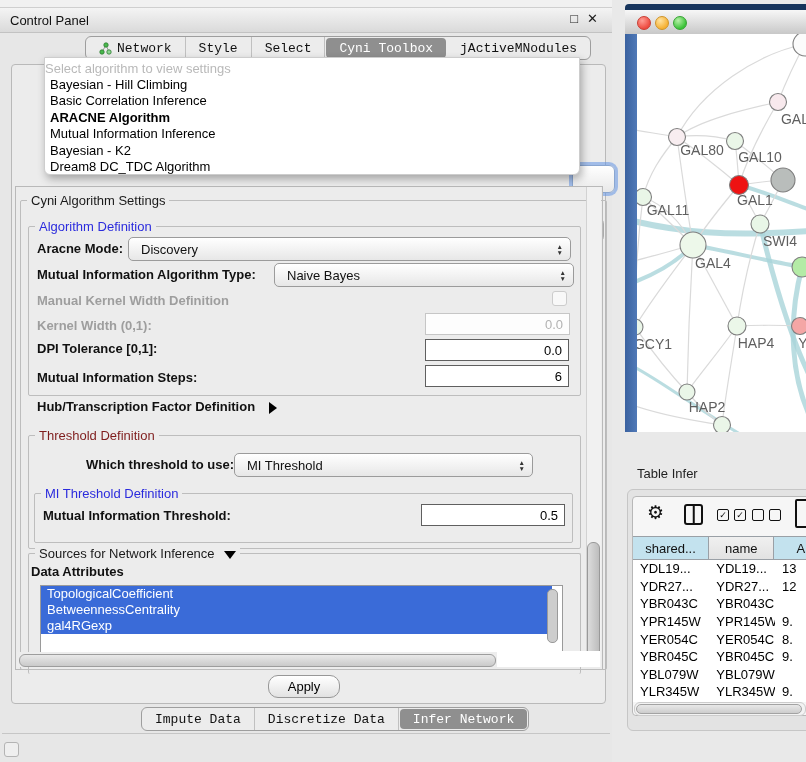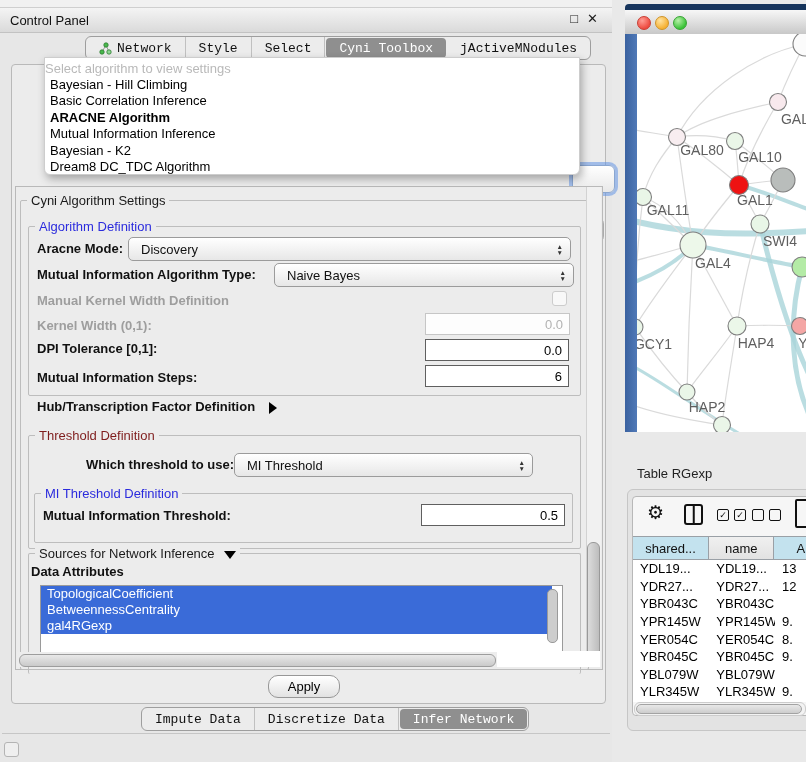--- a/index.html
+++ b/index.html
@@ -191,21 +191,21 @@
           <div class="dd-item">Bayesian - Hill Climbing</div>
           <div class="dd-item">Basic Correlation Inference</div>
           <div class="dd-item bold">ARACNE Algorithm</div>
           <div class="dd-item">Mutual Information Inference</div>
           <div class="dd-item">Bayesian - K2</div>
           <div class="dd-item">Dream8 DC_TDC Algorithm</div>
         </div>
     </div>
 
     <div id="scrollpane" class="abs">
-      <div class="gb" style="left:4px;top:13px;width:567px;height:468px;">
+      <div class="gb" style="left:4px;top:13px;width:567px;height:468px;padding-left:18px;">
         <span class="gbt t-black">Cyni Algorithm Settings</span>
       </div>
 
       <div class="gb" style="left:12px;top:39px;width:551px;height:168px;">
         <span class="gbt t-blue">Algorithm Definition</span>
       </div>
       <span class="lbl" style="left:21px;top:54px;">Aracne Mode:</span>
       <div class="combo" style="left:112px;top:50px;width:405px;">
         <span>Discovery</span>
         <span class="spin">
@@ -379,21 +379,21 @@
             <text x="119" y="314" text-anchor="middle" font-size="14" fill="#5f5f5f">HAP4</text>
             <text x="166" y="314" text-anchor="middle" font-size="14" fill="#5f5f5f">Y</text>
             <text x="16" y="315" text-anchor="middle" font-size="14" fill="#5f5f5f">GCY1</text>
             <text x="70" y="378" text-anchor="middle" font-size="14" fill="#5f5f5f">HAP2</text>
           </g>
       </svg>
     </div>
     <div id="net-bottomband" class="abs"></div>
   </div>
 
-  <span id="table-title" class="abs">Table RGexp</span>
+  <span id="table-title" class="abs">Table Infer</span>
   <div id="table-outer" class="abs"></div>
   <div id="table-inner" class="abs"></div>
 
   <div id="table-toolbar" class="abs">
     <span id="gear-icon">⚙</span>
     <span id="columns-icon"></span>
     <span class="cbpair" id="cb-checked">
       <span class="mini-cb">✓</span>
       <span class="mini-cb">✓</span>
     </span>

